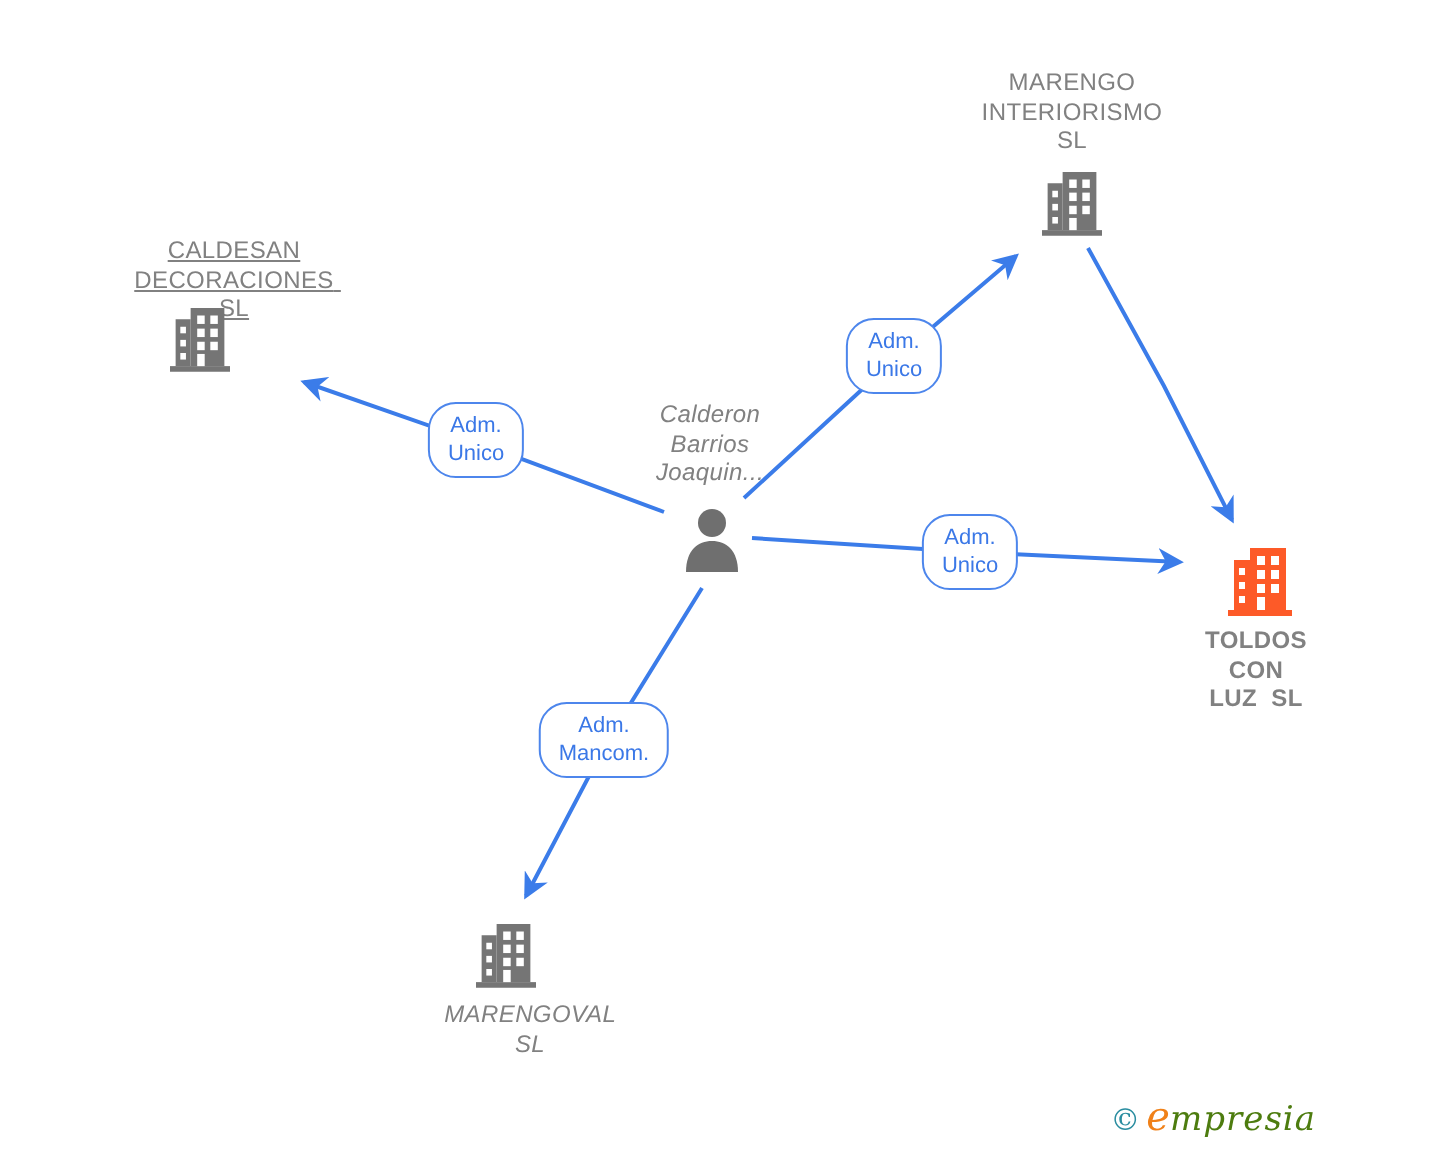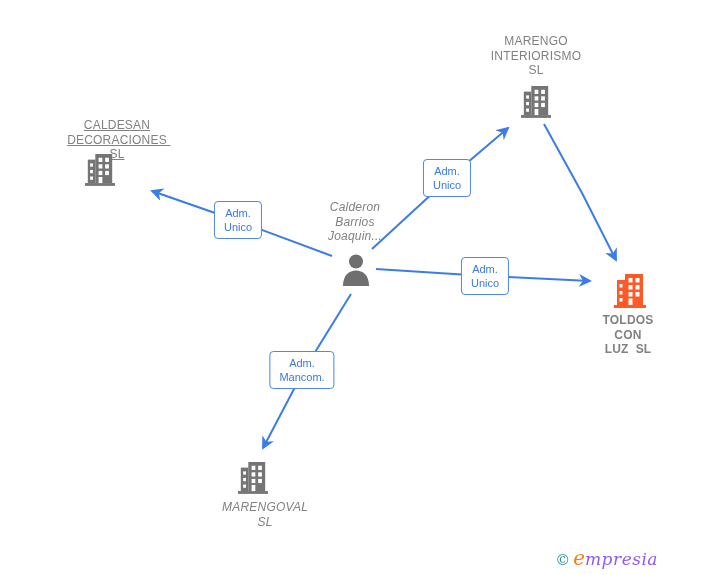--- a/index.html
+++ b/index.html
@@ -14,32 +14,32 @@
     position:absolute;transform:translateX(-50%);
     color:#818181;font-size:12px;line-height:14.5px;text-align:center;
     white-space:pre-wrap;letter-spacing:0.2px;
   }
   .node-icon{position:absolute;}
   .company-gray{color:#757575;}
   .company-orange{color:#fd5a28;}
   .person-gray{color:#6f6f6f;}
   .edge-label{
     position:absolute;transform:translate(-50%,-50%);
-    background:#ffffff;border:1.5px solid #4d86ec;border-radius:4px;
+    background:#ffffff;border:1.5px solid #4d86ec;border-radius:14px;
     color:#3b78e7;font-size:11px;line-height:14px;text-align:center;
     padding:4px 9px;white-space:pre-wrap;
   }
   .footer-logo{
     position:absolute;right:6px;bottom:5px;
     font-family:"DejaVu Serif", serif;font-style:italic;font-size:17px;
     display:flex;align-items:baseline;gap:3px;cursor:pointer;
   }
   .footer-copy{color:#2a8da0;font-style:normal;font-size:15px;}
   .brand-e{color:#f08119;font-size:20px;}
-  .brand-rest{color:#8b5cf6;letter-spacing:0.5px;}
+  .brand-rest{color:#4d7c0f;letter-spacing:0.5px;}
 </style>
 </head>
 <body>
 
 <div class="canvas">
 
   <svg class="edges-layer" width="728" height="575" viewBox="0 0 728 575">
     <defs>
       <marker id="arrow" viewBox="0 0 10 10" refX="8.5" refY="5" markerWidth="6.5" markerHeight="6.5" orient="auto-start-reverse">
         <path d="M0,0 L10,5 L0,10 L3,5 Z" fill="#3b7ce9"></path>

